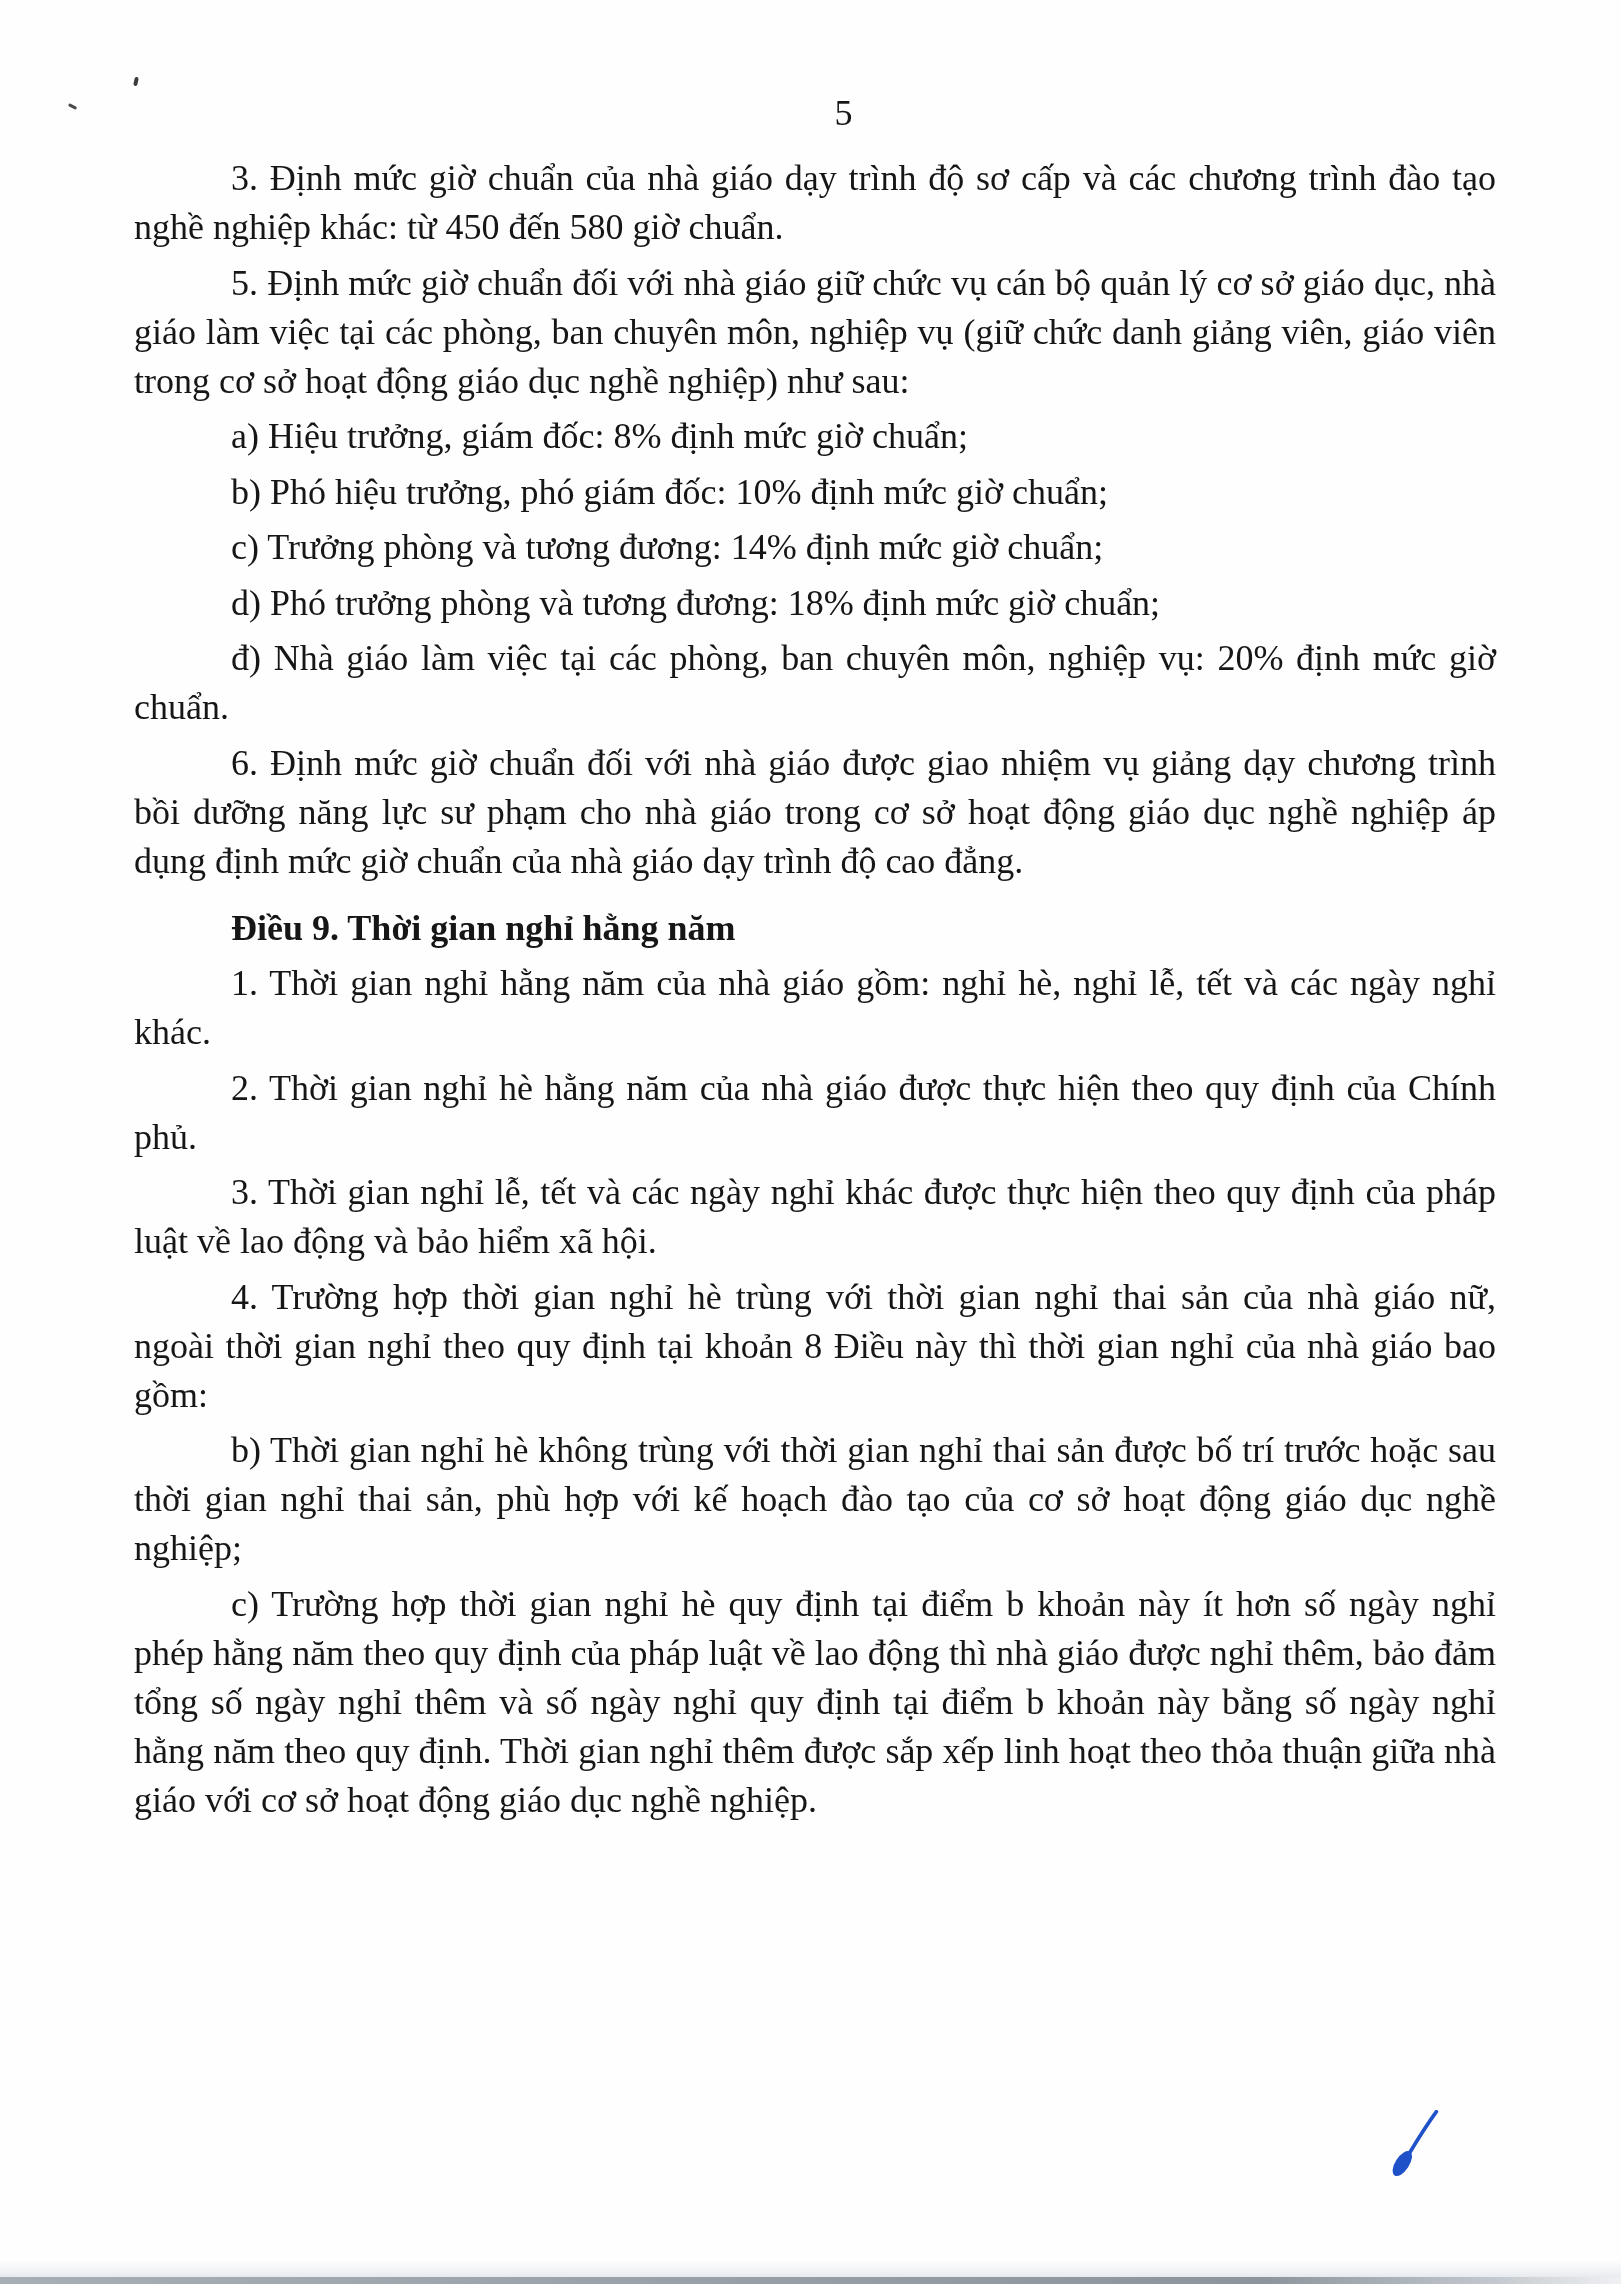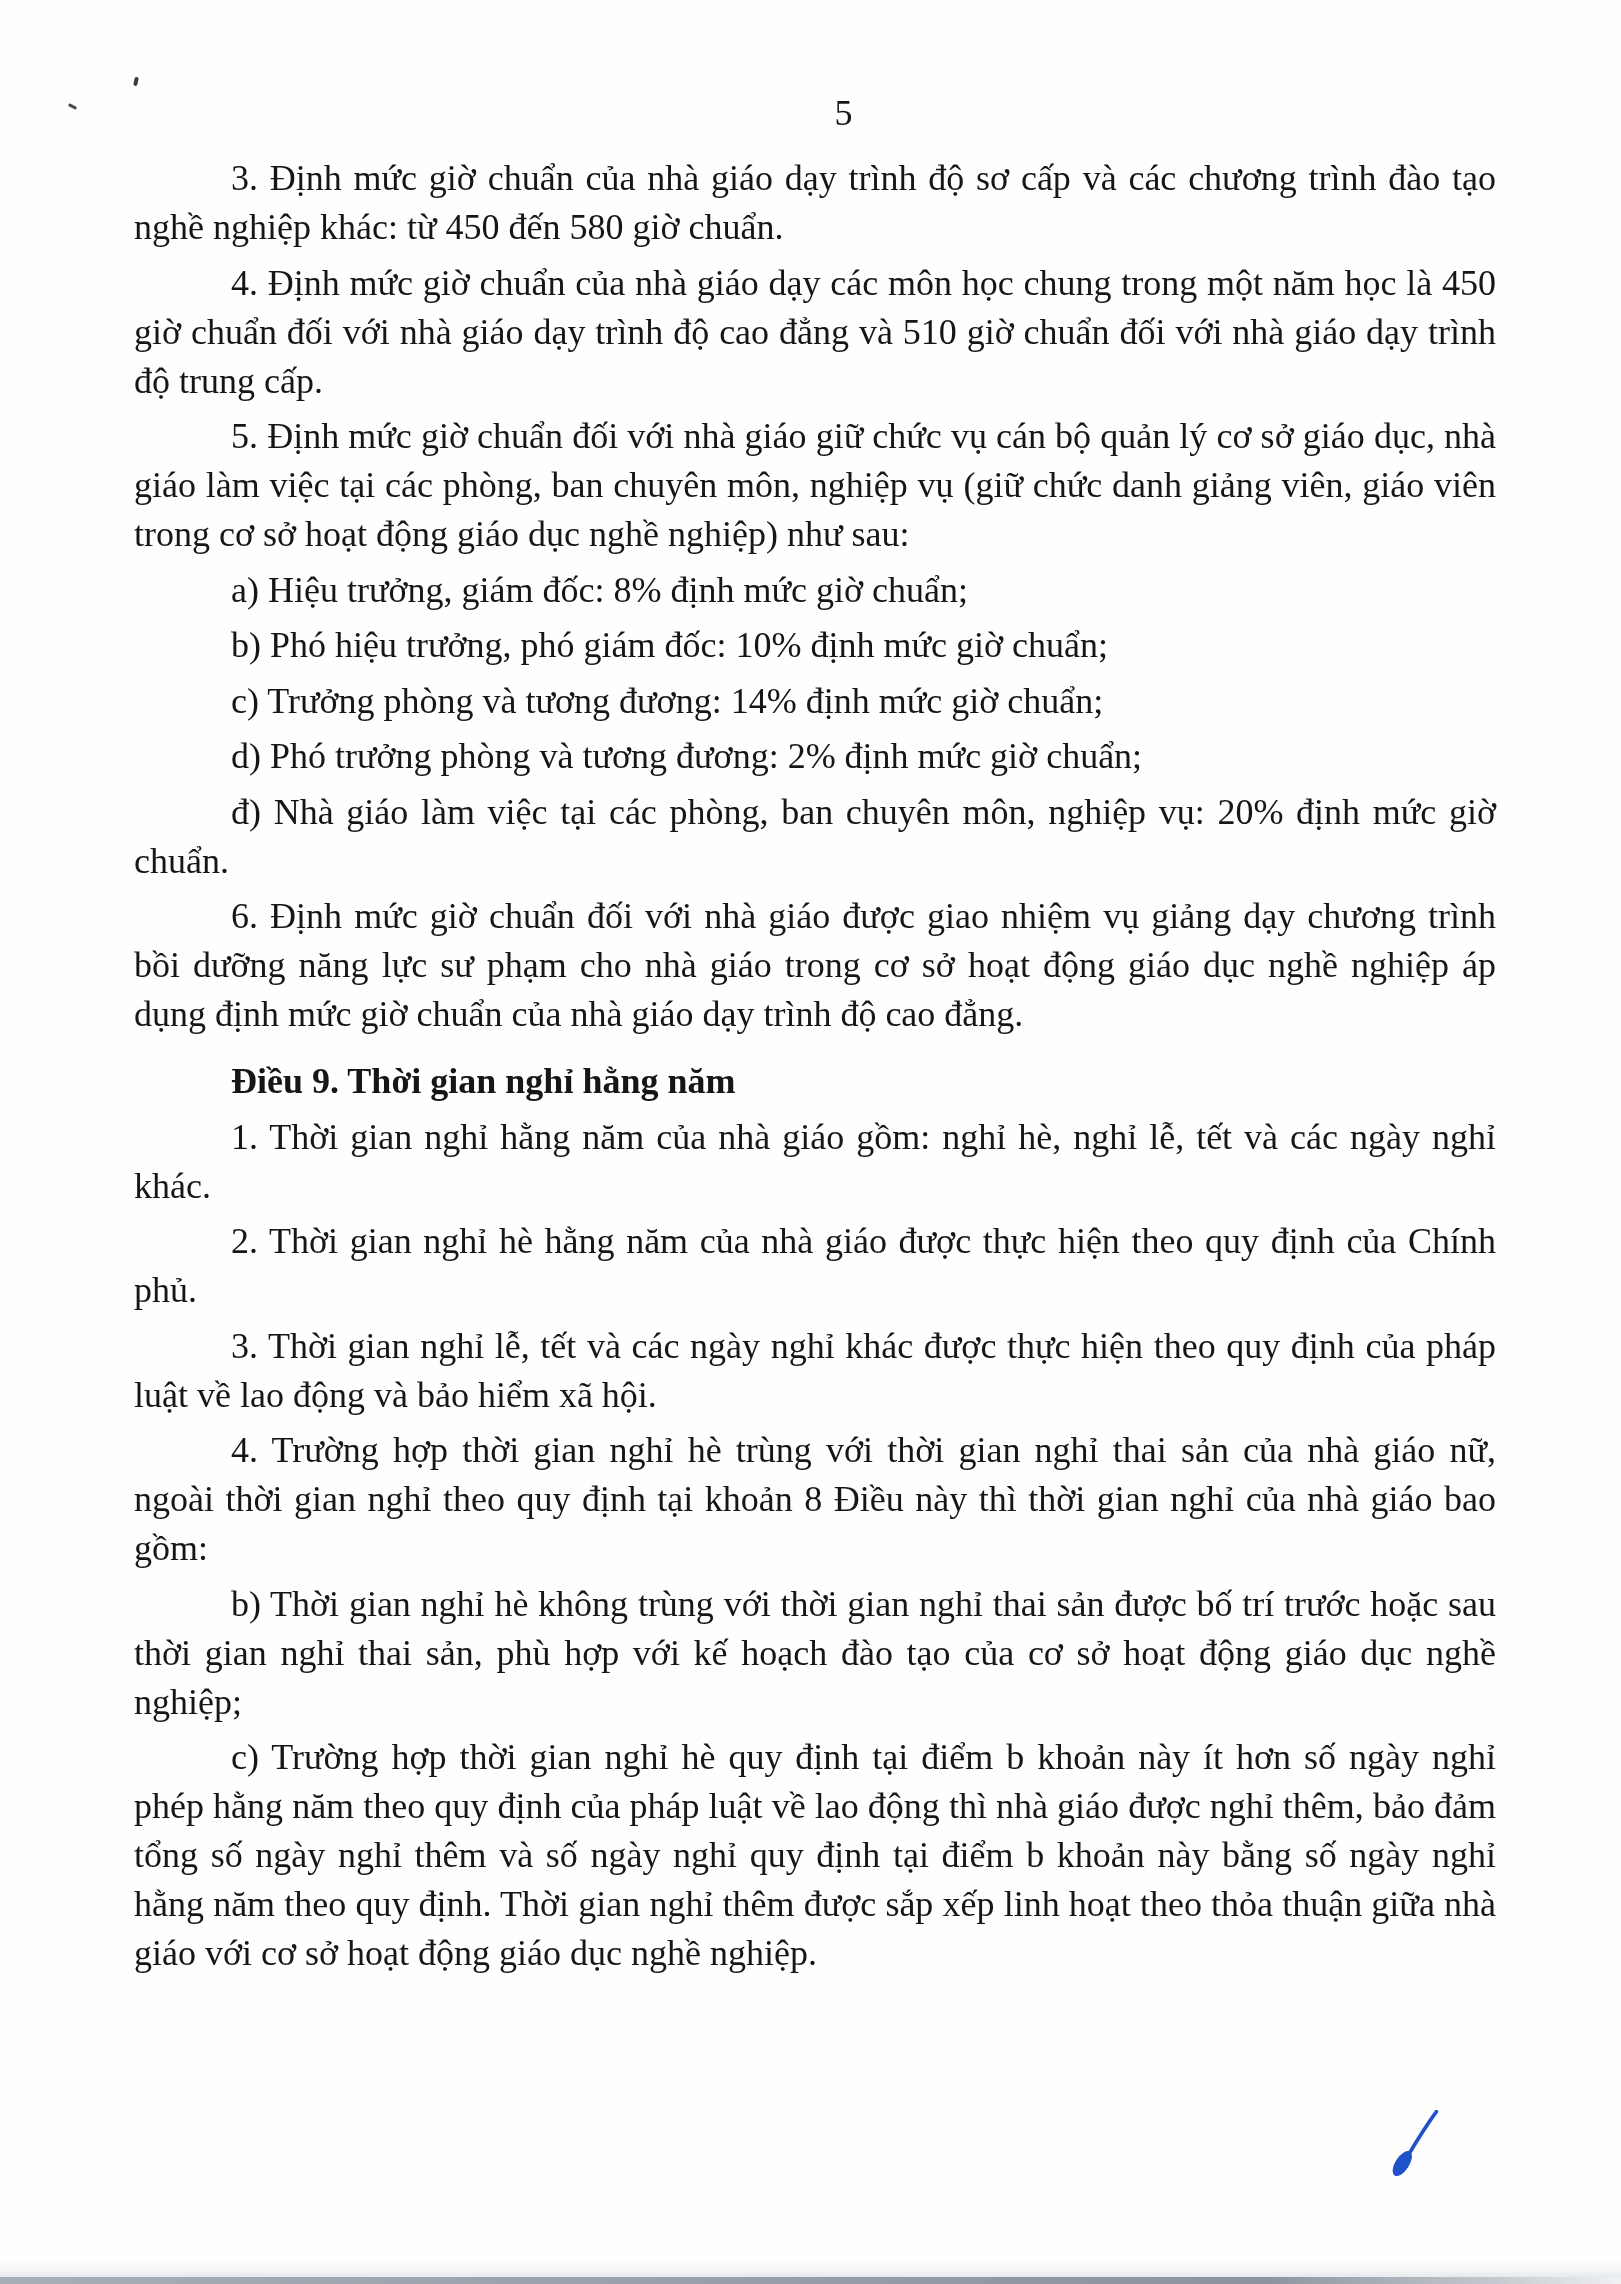--- a/index.html
+++ b/index.html
@@ -82,26 +82,25 @@
 </head>
 <body>
 
 <div class="speckle speckle-a"></div>
 <div class="speckle speckle-b"></div>
 
 <div class="page-body">
   <div class="page-number">5</div>
 
   <p class="para">3. Định mức giờ chuẩn của nhà giáo dạy trình độ sơ cấp và các chương trình đào tạo nghề nghiệp khác: từ 450 đến 580 giờ chuẩn.</p>
-  <p class="para">4. Định mức giờ chuẩn của nhà giáo dạy các môn học chung trong một năm học là 450 giờ chuẩn đối với nhà giáo dạy trình độ cao đẳng và 510 giờ chuẩn đối với nhà giáo dạy trình độ trung cấp.</p>
   <p class="para">5. Định mức giờ chuẩn đối với nhà giáo giữ chức vụ cán bộ quản lý cơ sở giáo dục, nhà giáo làm việc tại các phòng, ban chuyên môn, nghiệp vụ (giữ chức danh giảng viên, giáo viên trong cơ sở hoạt động giáo dục nghề nghiệp) như sau:</p>
   <p class="para">a) Hiệu trưởng, giám đốc: 8% định mức giờ chuẩn;</p>
   <p class="para">b) Phó hiệu trưởng, phó giám đốc: 10% định mức giờ chuẩn;</p>
   <p class="para">c) Trưởng phòng và tương đương: 14% định mức giờ chuẩn;</p>
-  <p class="para">d) Phó trưởng phòng và tương đương: 2% định mức giờ chuẩn;</p>
+  <p class="para">d) Phó trưởng phòng và tương đương: 18% định mức giờ chuẩn;</p>
   <p class="para">đ) Nhà giáo làm việc tại các phòng, ban chuyên môn, nghiệp vụ: 20% định mức giờ chuẩn.</p>
   <p class="para">6. Định mức giờ chuẩn đối với nhà giáo được giao nhiệm vụ giảng dạy chương trình bồi dưỡng năng lực sư phạm cho nhà giáo trong cơ sở hoạt động giáo dục nghề nghiệp áp dụng định mức giờ chuẩn của nhà giáo dạy trình độ cao đẳng.</p>
 
   <p class="article-heading">Điều 9. Thời gian nghỉ hằng năm</p>
 
   <p class="para">1. Thời gian nghỉ hằng năm của nhà giáo gồm: nghỉ hè, nghỉ lễ, tết và các ngày nghỉ khác.</p>
   <p class="para">2. Thời gian nghỉ hè hằng năm của nhà giáo được thực hiện theo quy định của Chính phủ.</p>
   <p class="para">3. Thời gian nghỉ lễ, tết và các ngày nghỉ khác được thực hiện theo quy định của pháp luật về lao động và bảo hiểm xã hội.</p>
   <p class="para">4. Trường hợp thời gian nghỉ hè trùng với thời gian nghỉ thai sản của nhà giáo nữ, ngoài thời gian nghỉ theo quy định tại khoản 8 Điều này thì thời gian nghỉ của nhà giáo bao gồm:</p>
   <p class="para">b) Thời gian nghỉ hè không trùng với thời gian nghỉ thai sản được bố trí trước hoặc sau thời gian nghỉ thai sản, phù hợp với kế hoạch đào tạo của cơ sở hoạt động giáo dục nghề nghiệp;</p>

